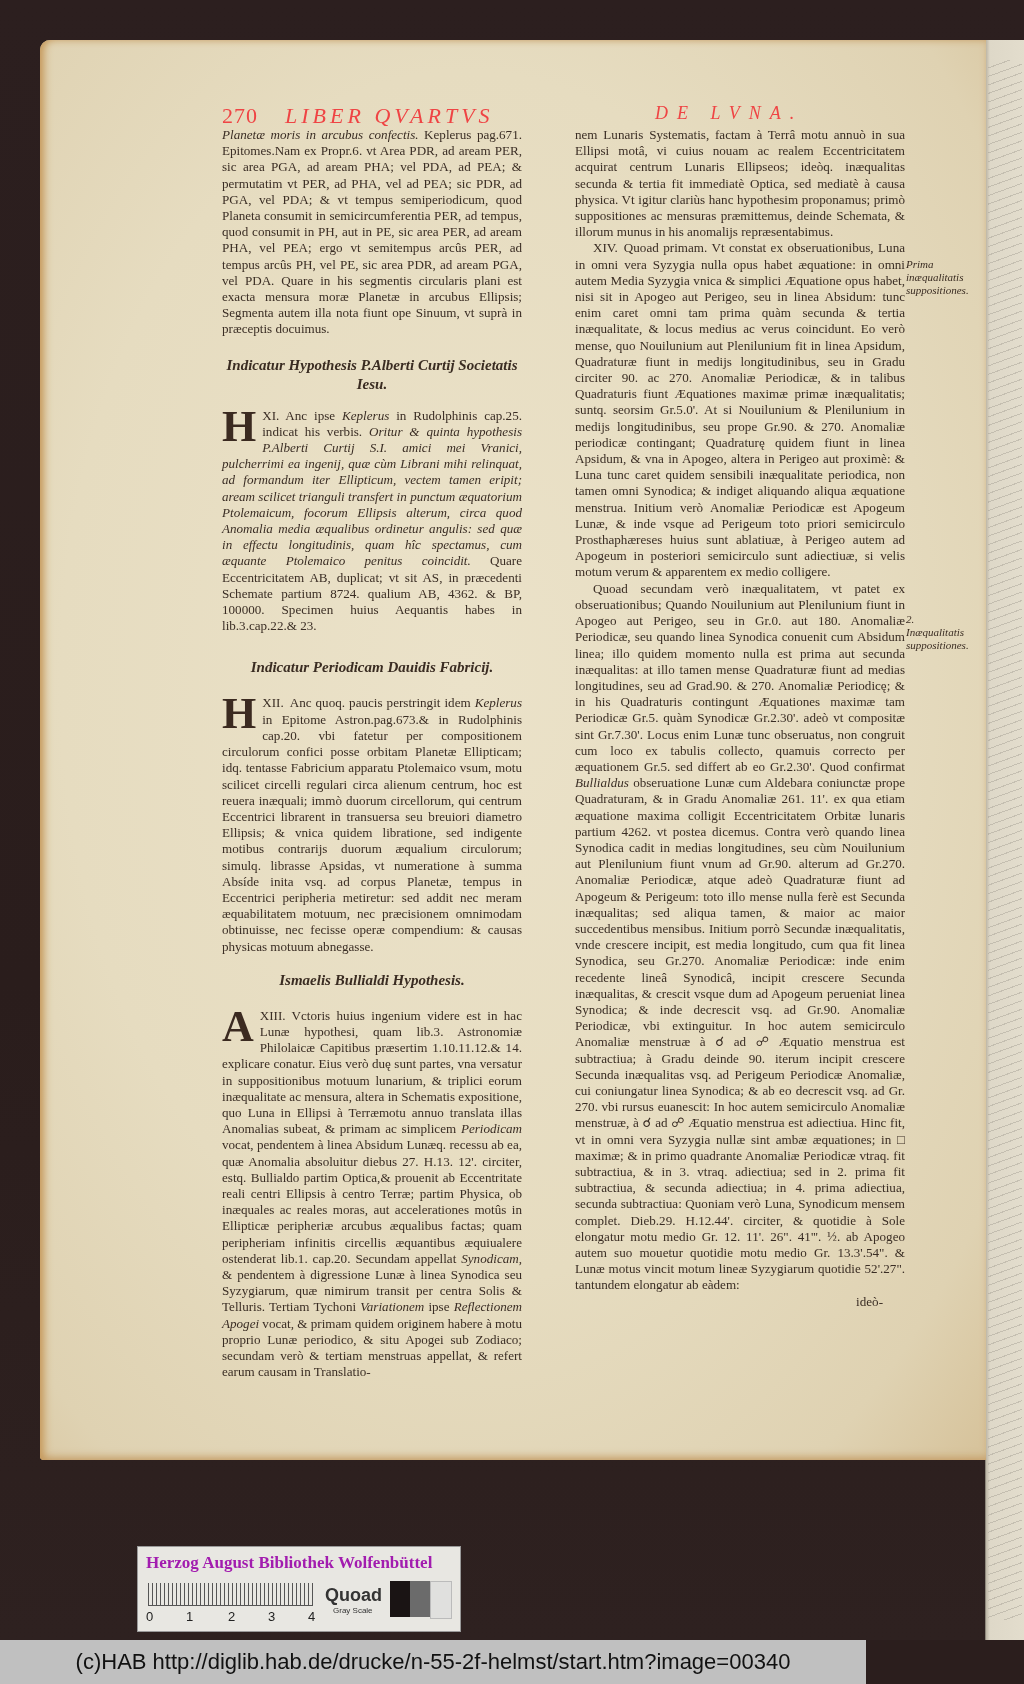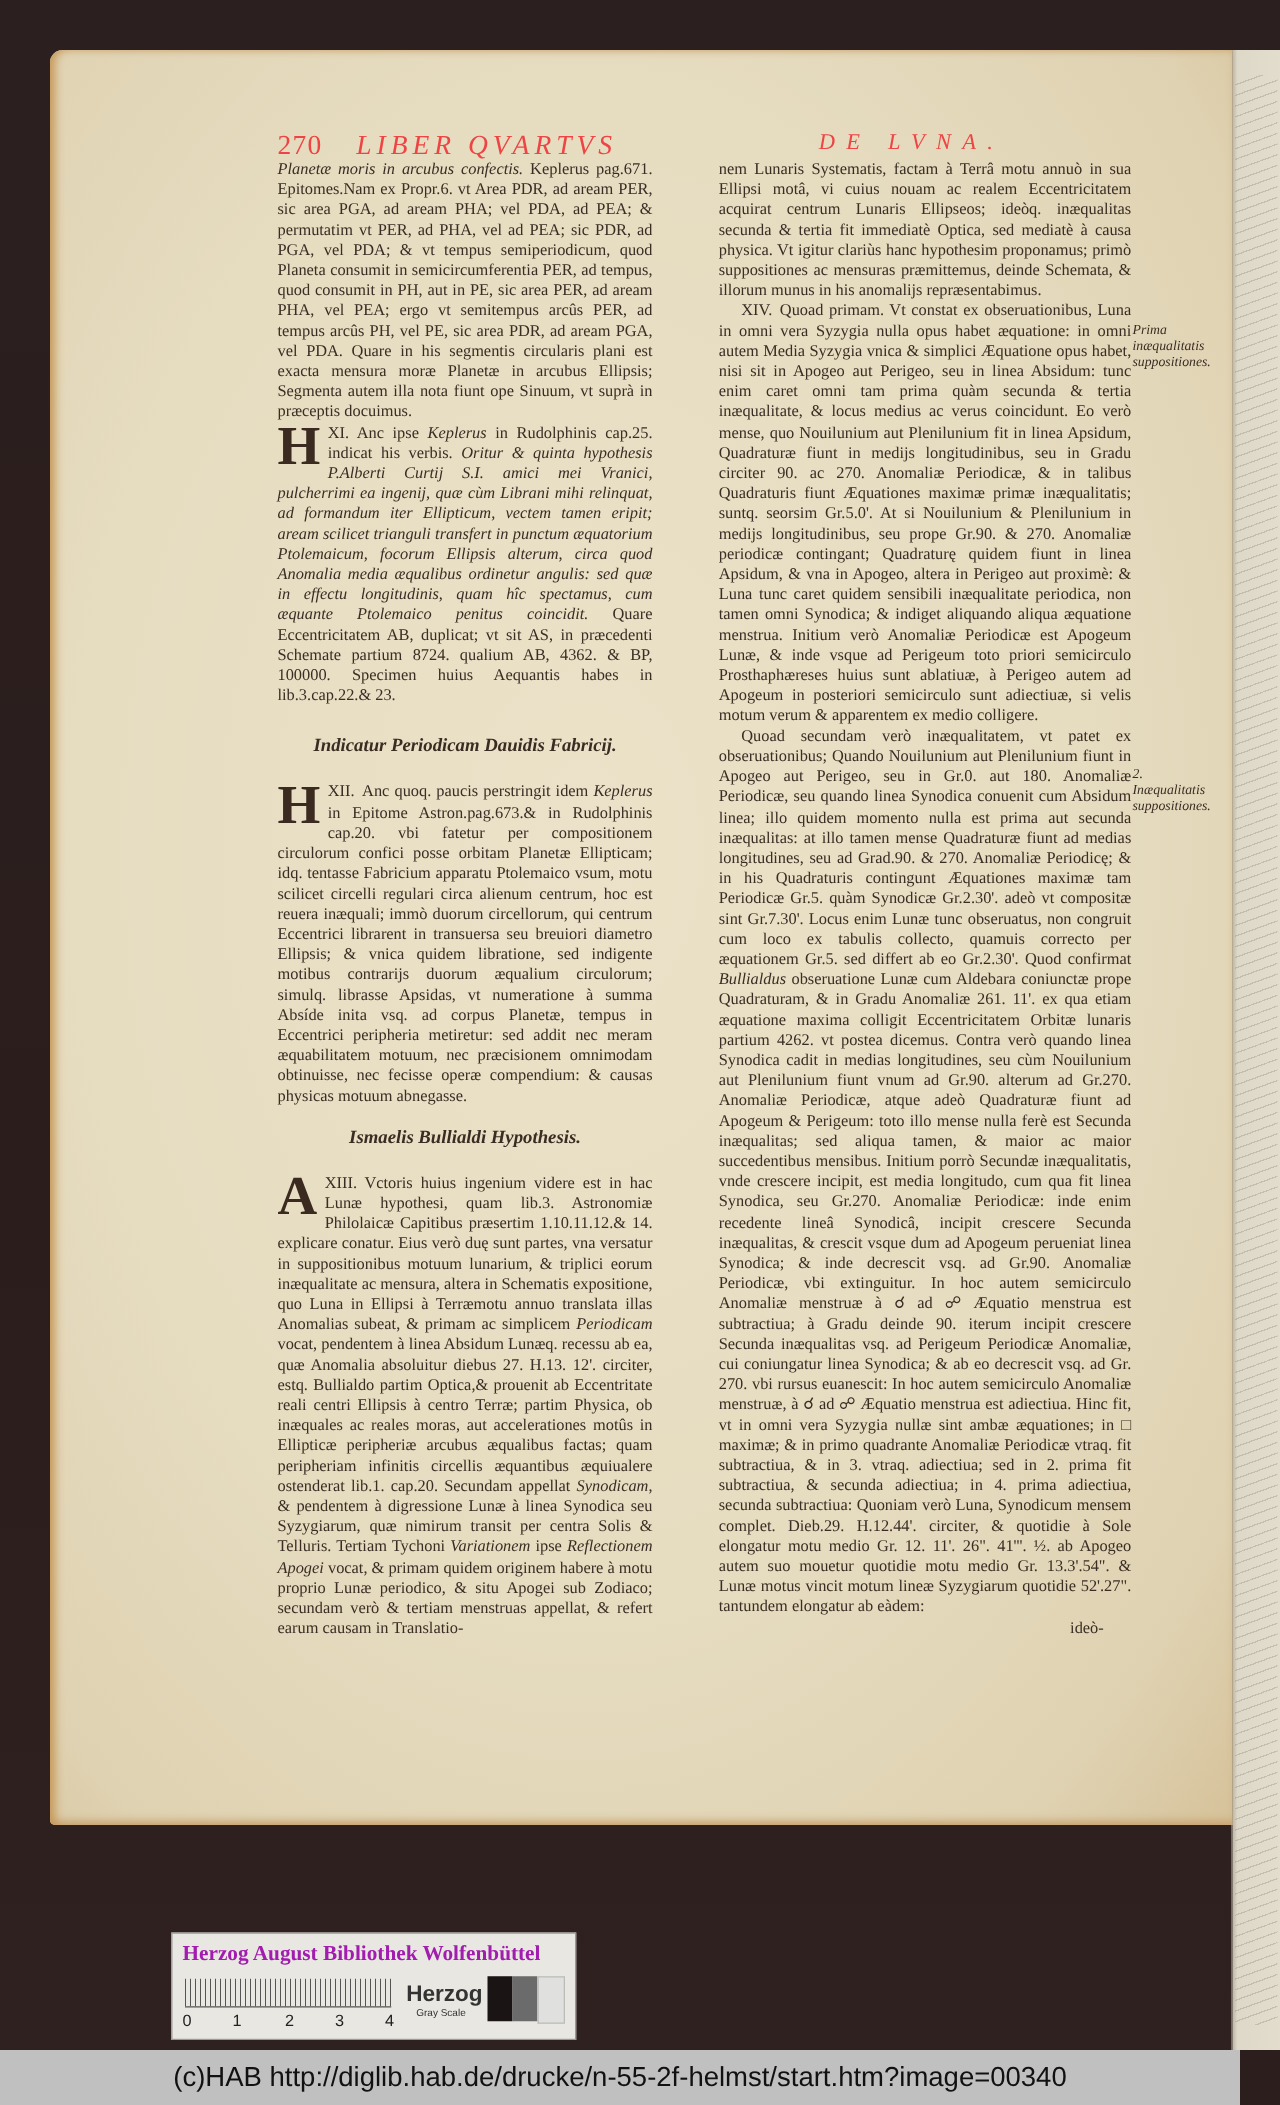--- a/index.html
+++ b/index.html
@@ -88,41 +88,42 @@
   .kodak-sub {
     position:absolute; left:195px; top:59px; font-family:"Liberation Sans",sans-serif;
     font-size:8px; color:#333;
   }
   .gs { position:absolute; top:34px; width:20px; height:36px; }
   .gs1 { left:252px; background:#1a1414; }
   .gs2 { left:272px; background:#6b6b6b; }
   .gs3 { left:292px; background:#e0e0de; border:1px solid #bbb; }
 
   .footer {
-    position:absolute; left:0; top:1640px; width:992px; height:44px;
+    position:absolute; left:0; top:1640px; width:866px; height:44px;
     background:#c0c0c0; text-align:center;
     font-family:"Liberation Sans",sans-serif; font-size:22px; line-height:44px; color:#111;
   }
 </style>
 </head>
 <body>
 
 <div class="bg-dark"></div>
 <div class="page-fold"></div>
 <div class="fold-ghost"></div>
 
 <div class="page"></div>
 
 <div class="running-head pagenum">270</div>
 <div class="running-head rh-left">LIBER QVARTVS</div>
 <div class="running-head rh-right">DE LVNA.</div>
 
 <div class="col col-left">
   <p><span class="ital">Planetæ moris in arcubus confectis.</span><span> Keplerus pag.671. Epitomes.Nam ex Propr.6. vt Area PDR, ad aream PER, sic area PGA, ad aream PHA; vel PDA, ad PEA; &amp; permutatim vt PER, ad PHA, vel ad PEA; sic PDR, ad PGA, vel PDA; &amp; vt tempus semiperiodicum, quod Planeta consumit in semicircumferentia PER, ad tempus, quod consumit in PH, aut in PE, sic area PER, ad aream PHA, vel PEA; ergo vt semitempus arcûs PER, ad tempus arcûs PH, vel PE, sic area PDR, ad aream PGA, vel PDA. Quare in his segmentis circularis plani est exacta mensura moræ Planetæ in arcubus Ellipsis; Segmenta autem illa nota fiunt ope Sinuum, vt suprà in præceptis docuimus.</span></p>
 
+  <div class="heading h1">Indicatur Hypothesis P.Alberti Curtij Societatis Iesu.</div>
 
   <p class="sec"><span class="sec-num">XI.</span><span class="dropcap">H</span><span>Anc ipse </span><span class="ital">Keplerus</span><span> in Rudolphinis cap.25. indicat his verbis. </span><span class="ital">Oritur &amp; quinta hypothesis P.Alberti Curtij S.I. amici mei Vranici, pulcherrimi ea ingenij, quæ cùm Librani mihi relinquat, ad formandum iter Ellipticum, vectem tamen eripit; aream scilicet trianguli transfert in punctum æquatorium Ptolemaicum, focorum Ellipsis alterum, circa quod Anomalia media æqualibus ordinetur angulis: sed quæ in effectu longitudinis, quam hîc spectamus, cum æquante Ptolemaico penitus coincidit.</span><span> Quare Eccentricitatem AB, duplicat; vt sit AS, in præcedenti Schemate partium 8724. qualium AB, 4362. &amp; BP, 100000. Specimen huius Aequantis habes in lib.3.cap.22.&amp; 23.</span></p>
 
   <div class="heading h2">Indicatur Periodicam Dauidis Fabricij.</div>
 
   <p class="sec"><span class="sec-num">XII.</span><span class="dropcap">H</span><span>Anc quoq. paucis perstringit idem </span><span class="ital">Keplerus</span><span> in Epitome Astron.pag.673.&amp; in Rudolphinis cap.20. vbi fatetur per compositionem circulorum confici posse orbitam Planetæ Ellipticam; idq. tentasse Fabricium apparatu Ptolemaico vsum, motu scilicet circelli regulari circa alienum centrum, hoc est reuera inæquali; immò duorum circellorum, qui centrum Eccentrici librarent in transuersa seu breuiori diametro Ellipsis; &amp; vnica quidem libratione, sed indigente motibus contrarijs duorum æqualium circulorum; simulq. librasse Apsidas, vt numeratione à summa Absíde inita vsq. ad corpus Planetæ, tempus in Eccentrici peripheria metiretur: sed addit nec meram æquabilitatem motuum, nec præcisionem omnimodam obtinuisse, nec fecisse operæ compendium: &amp; causas physicas motuum abnegasse.</span></p>
 
   <div class="heading h3">Ismaelis Bullialdi Hypothesis.</div>
 
   <p class="sec"><span class="sec-num">XIII.</span><span class="dropcap">A</span><span>Vctoris huius ingenium videre est in hac Lunæ hypothesi, quam lib.3. Astronomiæ Philolaicæ Capitibus præsertim 1.10.11.12.&amp; 14. explicare conatur. Eius verò duę sunt partes, vna versatur in suppositionibus motuum lunarium, &amp; triplici eorum inæqualitate ac mensura, altera in Schematis expositione, quo Luna in Ellipsi à Terræmotu annuo translata illas Anomalias subeat, &amp; primam ac simplicem </span><span class="ital">Periodicam</span><span> vocat, pendentem à linea Absidum Lunæq. recessu ab ea, quæ Anomalia absoluitur diebus 27. H.13. 12'. circiter, estq. Bullialdo partim Optica,&amp; prouenit ab Eccentritate reali centri Ellipsis à centro Terræ; partim Physica, ob inæquales ac reales moras, aut accelerationes motûs in Ellipticæ peripheriæ arcubus æqualibus factas; quam peripheriam infinitis circellis æquantibus æquiualere ostenderat lib.1. cap.20. Secundam appellat </span><span class="ital">Synodicam</span><span>, &amp; pendentem à digressione Lunæ à linea Synodica seu Syzygiarum, quæ nimirum transit per centra Solis &amp; Telluris. Tertiam Tychoni </span><span class="ital">Variationem</span><span> ipse </span><span class="ital">Reflectionem Apogei</span><span> vocat, &amp; primam quidem originem habere à motu proprio Lunæ periodico, &amp; situ Apogei sub Zodiaco; secundam verò &amp; tertiam menstruas appellat, &amp; refert earum causam in Translatio-</span></p>
@@ -141,20 +142,20 @@
 <div class="hab-label">
   <div class="hab-title">Herzog August Bibliothek Wolfenbüttel</div>
   <div class="ruler"></div>
   <div class="ruler-nums">
     <span style="left:0px">0</span>
     <span style="left:40px">1</span>
     <span style="left:82px">2</span>
     <span style="left:122px">3</span>
     <span style="left:162px">4</span>
   </div>
-  <div class="kodak">Herzog</div>
+  <div class="kodak">Quoad</div>
   <div class="kodak-sub">Gray Scale</div>
   <div class="gs gs1"></div>
   <div class="gs gs2"></div>
   <div class="gs gs3"></div>
 </div>
 
 <div class="footer">(c)HAB http://diglib.hab.de/drucke/n-55-2f-helmst/start.htm?image=00340</div>
 
 </body></html>

